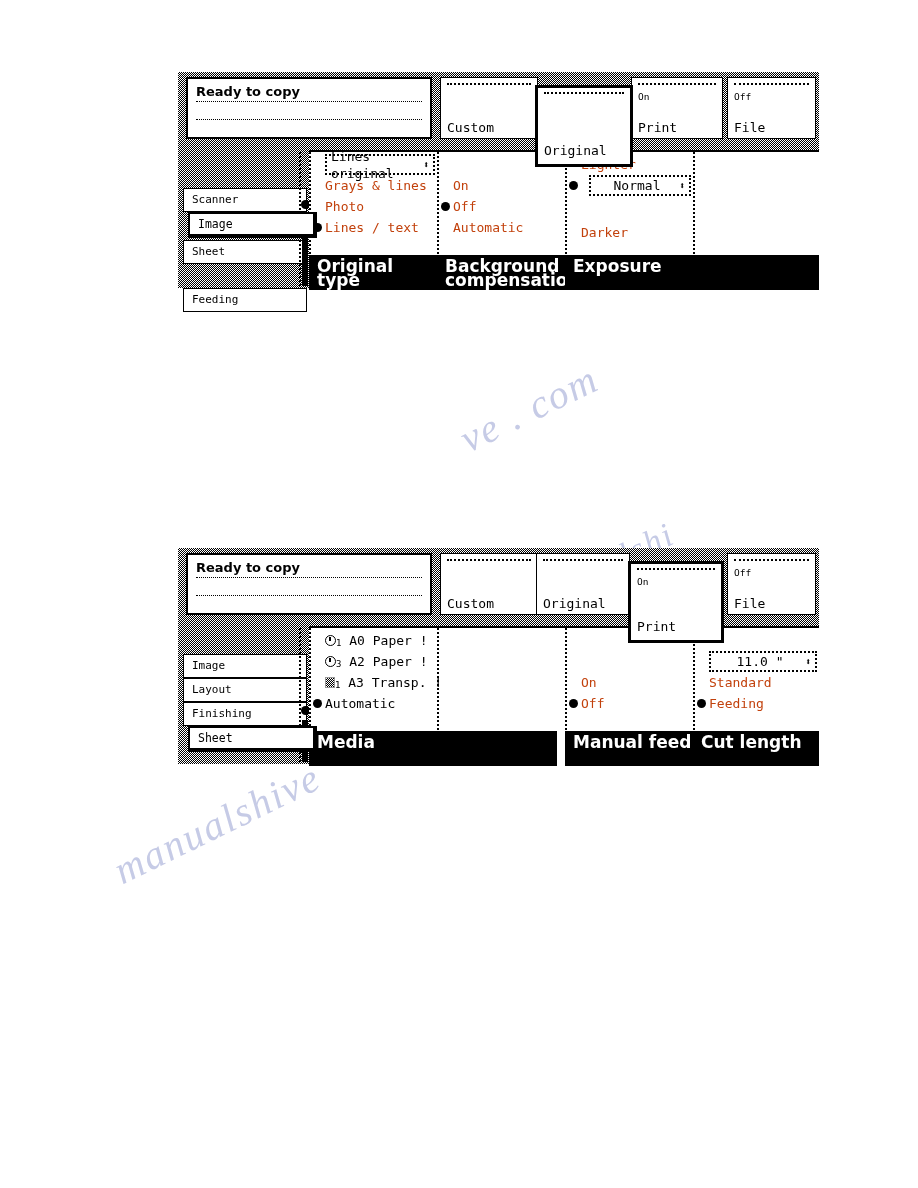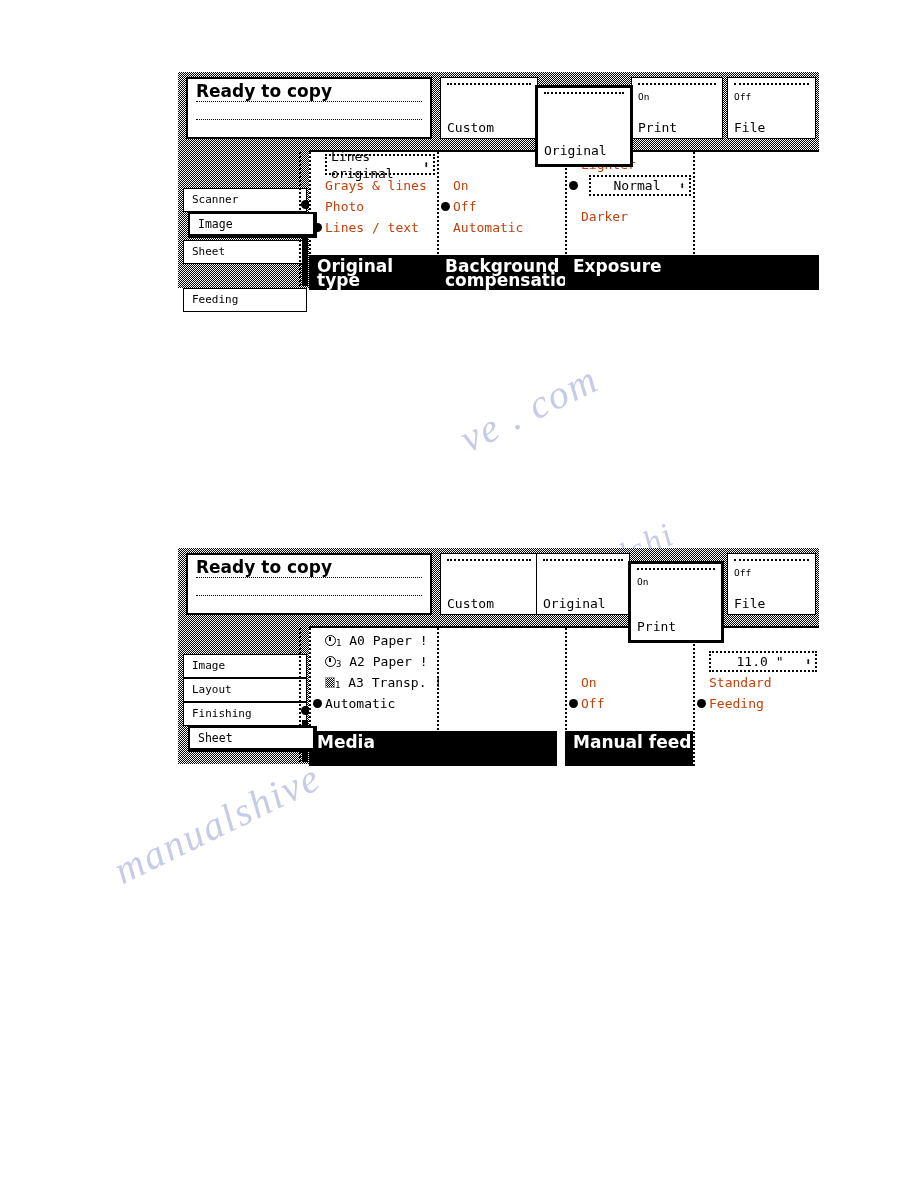--- a/index.html
+++ b/index.html
@@ -58,21 +58,21 @@
     left: 8px; top: 5px;
     width: 246px; height: 62px;
     background: #fff;
     border: 2px solid #000;
     box-sizing: border-box;
     padding: 5px 8px 0 8px;
   }
   .status-title {
     font-family: "DejaVu Sans", sans-serif;
     font-weight: bold;
-    font-size: 17px;
+    font-size: 13px;
     letter-spacing: 0px;
     color: #000;
     line-height: 15px;
     border-bottom: 1px dotted #000;
     padding-bottom: 2px;
   }
   .status-line2 {
     margin-top: 16px;
     border-bottom: 1px dotted #000;
     height: 1px;
@@ -416,21 +416,21 @@
           <div class="opt">
             <span>Lighter</span>
           </div>
           <div style="position:relative;">
             <span class="radio" style="position:absolute; left:-2px; top:6px; width:9px; height:9px; background:#000; border-radius:50%;"></span>
             <div class="spinner centered" style="margin-left:18px;">
               <span class="sp-label">Normal</span>
               <span class="sp-arrows">⬍</span>
             </div>
           </div>
-          <div class="opt" style="margin-top:10px;">
+          <div class="opt" style="margin-top:26px;">
             <span>Darker</span>
           </div>
         </div>
         <div class="col-header">Exposure</div>
       </div>
 
       <div class="col" style="left:384px; width:126px;">
         <div class="vsep"></div>
         <div class="col-header"></div>
       </div>
@@ -547,17 +547,18 @@
             <span class="sp-arrows">⬍</span>
           </div>
           <div class="opt">
             <span>Standard</span>
           </div>
           <div class="opt">
             <span class="radio"></span>
             <span>Feeding</span>
           </div>
         </div>
+        <div class="col-header">Cut length</div>
       </div>
 
     </div>
   </div>
 </div>
 
 </body></html>

